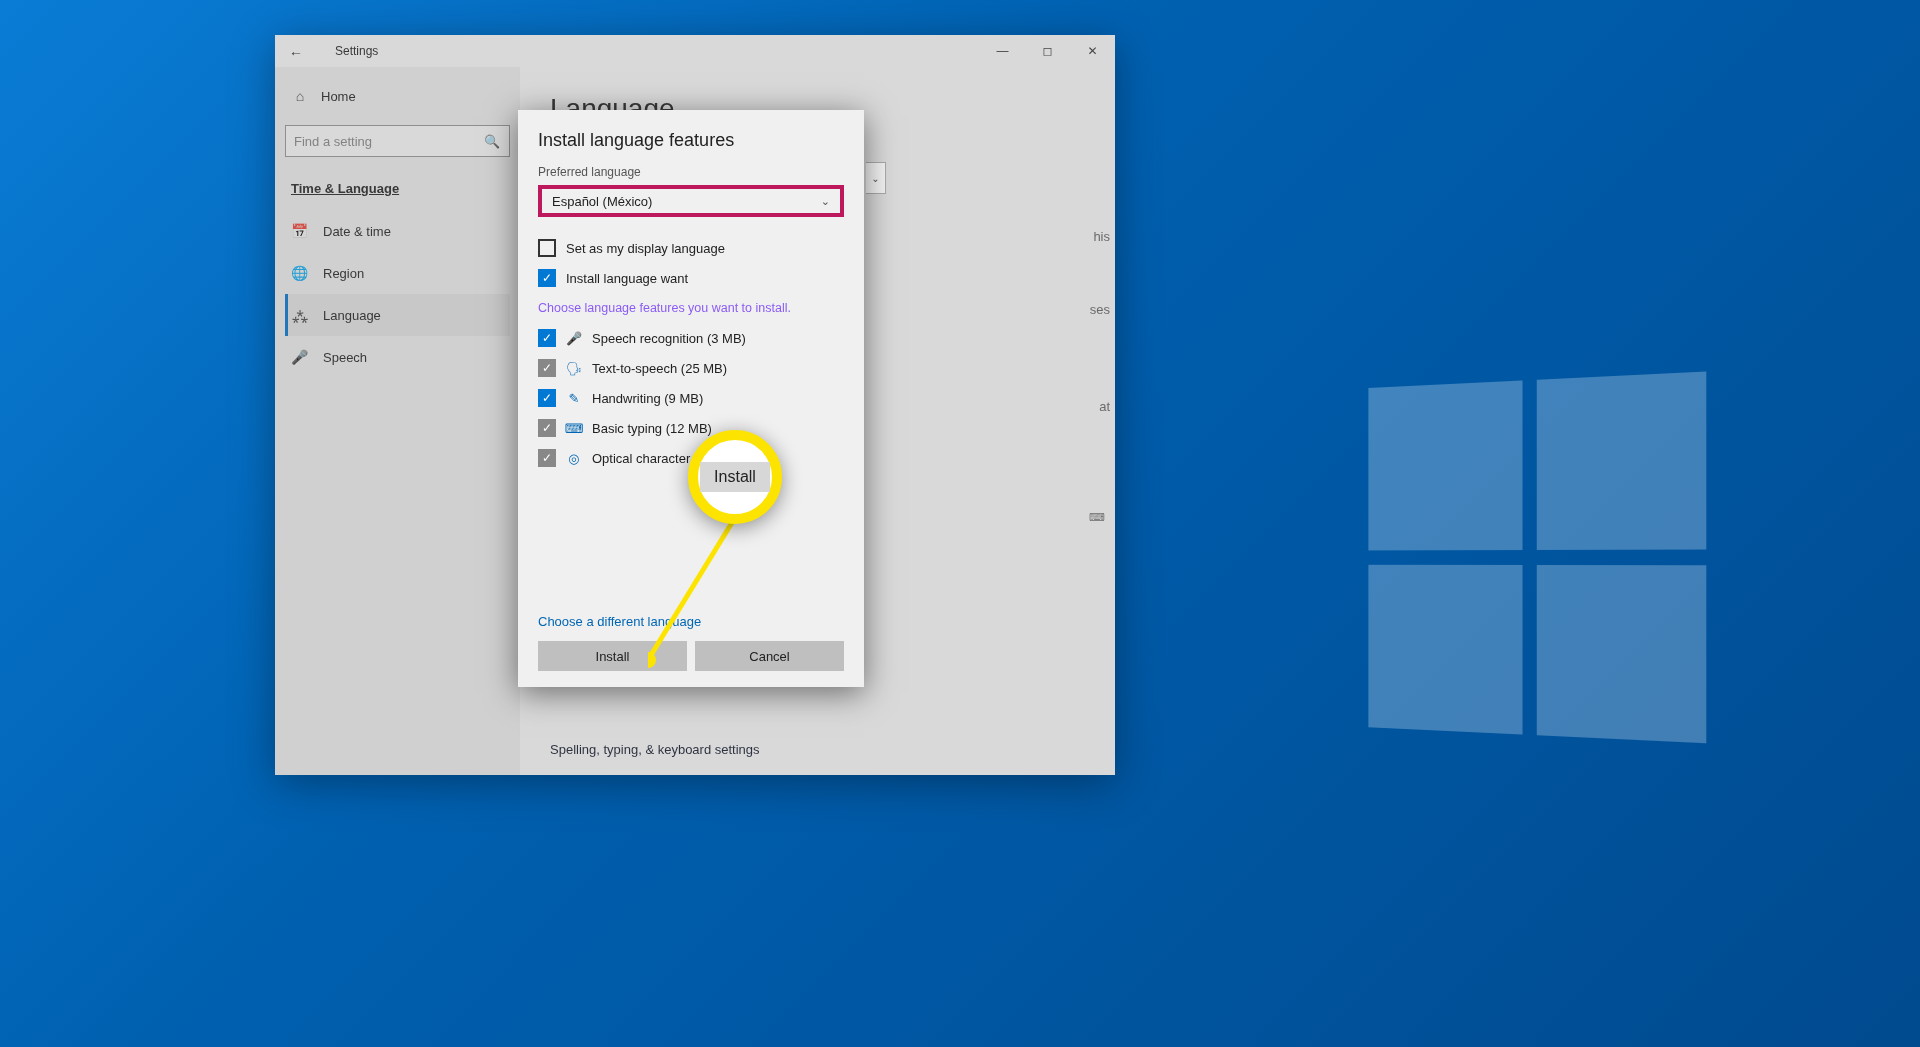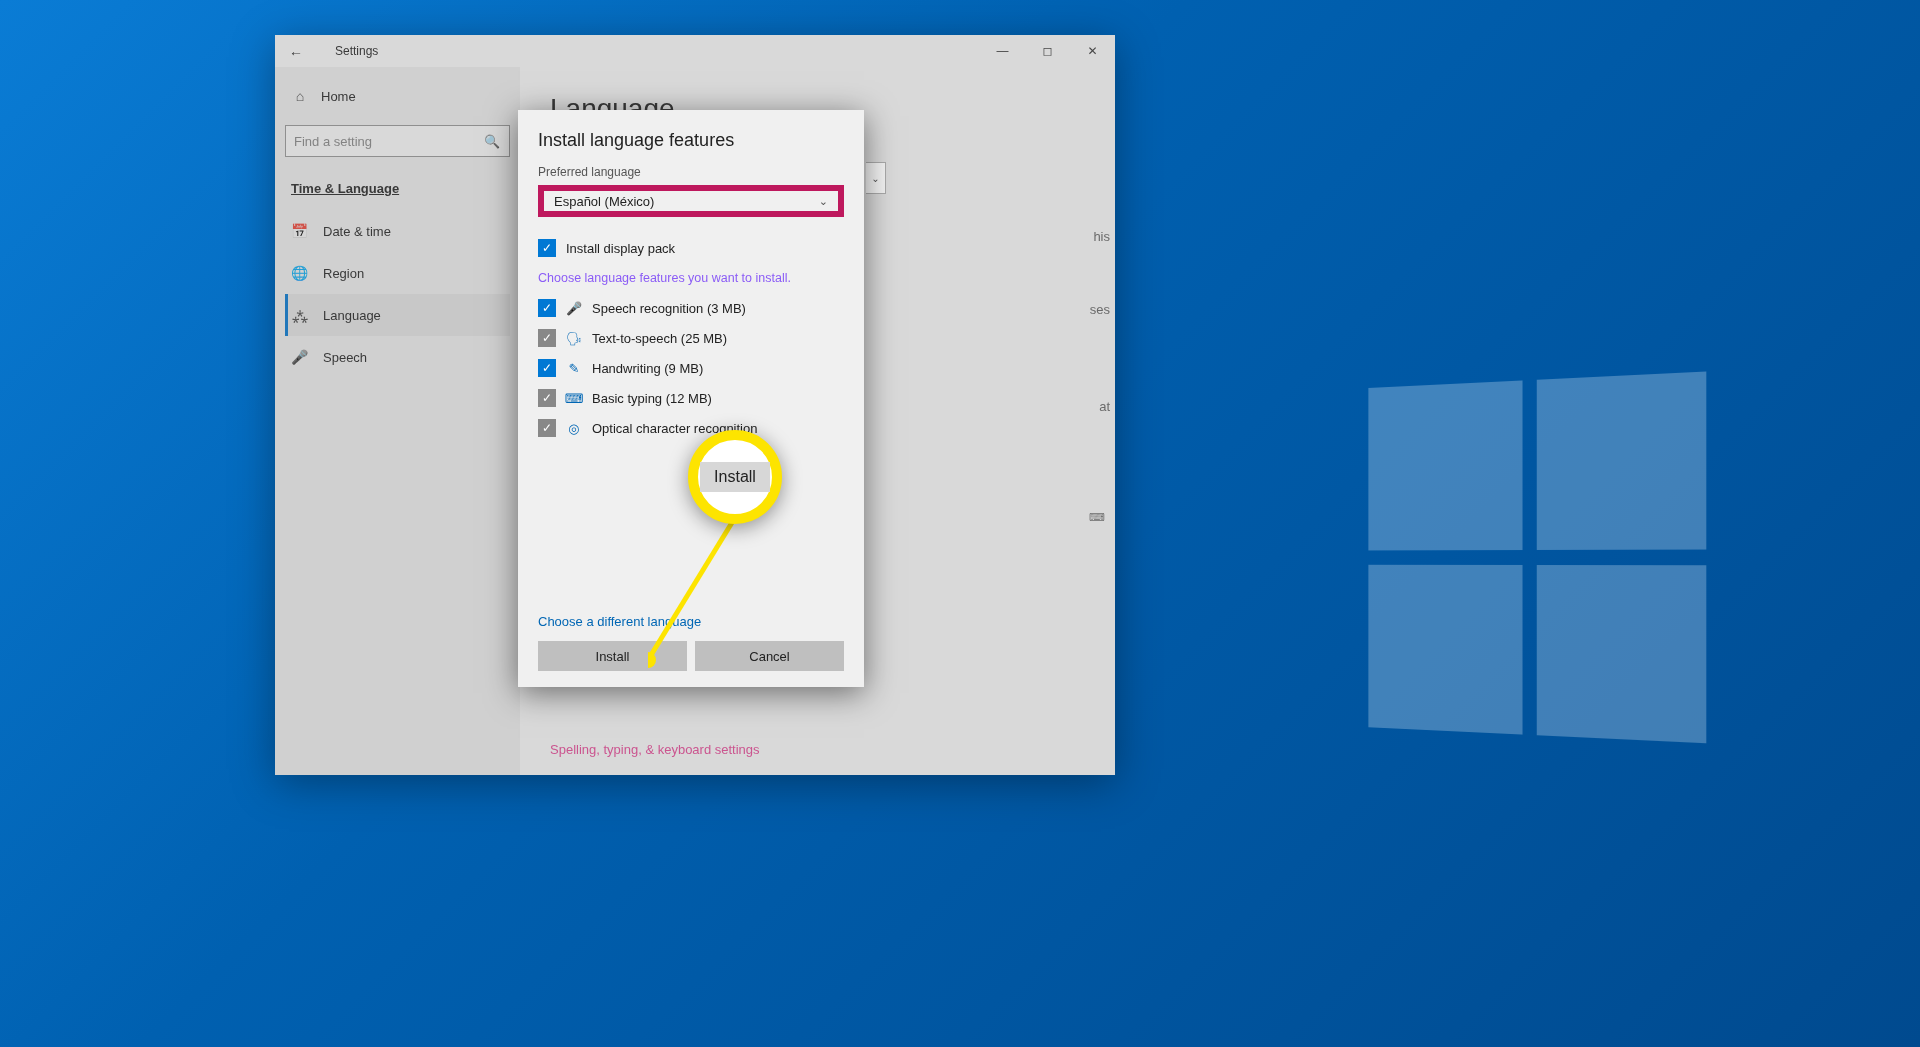--- a/index.html
+++ b/index.html
@@ -79,40 +79,40 @@
 .sidebar .ico { width: 18px; height: 18px; display:inline-flex; align-items:center; justify-content:center; font-size: 14px; color: #444; }
 
 .main {
   flex: 1;
   padding: 26px 30px;
   color: #222;
   position: relative;
 }
 .main h1 { font-weight: 400; font-size: 28px; margin-bottom: 28px; }
 .main .peek { position: absolute; color: #666; font-size: 13px; }
-.link { color: #ec4899; font-size: 13px; margin-top: 45px; display: block; }
+.link { color: #0f172a; font-size: 13px; margin-top: 45px; display: block; }
 
 .dialog {
   position: absolute;
   left: 518px;
   top: 110px;
   width: 346px;
   height: 577px;
   background: #f0f0f0;
   box-shadow: 0 6px 30px rgba(0,0,0,0.5);
   z-index: 20;
   padding: 20px 20px 16px 20px;
   display: flex;
   flex-direction: column;
   color: #222;
 }
 .dialog .dtitle { font-size: 18px; font-weight: 400; margin-bottom: 14px; }
 .dialog .lbl { font-size: 12px; color: #555; margin-bottom: 6px; }
 .dialog .dropdown {
-  border: 6px solid #be185d;
+  border: 4px solid #be185d;
   height: 32px;
   display: flex; align-items: center;
   padding: 0 10px;
   font-size: 13px;
   margin-bottom: 16px;
 }
 .dialog .dropdown .chev { margin-left: auto; font-size: 11px; color: #555; }
 .opt { display: flex; align-items: center; gap: 10px; padding: 6px 0; font-size: 13px; }
 .opt .chk { width: 18px; height: 18px; border: 2px solid #333; display:inline-flex; align-items:center; justify-content:center; flex-shrink: 0; }
 .opt .chk.checked { background: #0078d4; border-color: #0078d4; color: #fff; font-size: 12px; }
@@ -217,22 +217,26 @@
 
 <div class="dialog">
   <div class="dtitle">Install language features</div>
   <div class="lbl">Preferred language</div>
   <div class="dropdown">
     <span>Español (México)</span>
     <span class="chev">⌄</span>
   </div>
 
   <div class="opt">
+    <span class="chk"></span>
+    <span>Set as my display language</span>
+  </div>
+  <div class="opt">
     <span class="chk checked">✓</span>
-    <span>Install display pack</span>
+    <span>Install language want</span>
   </div>
 
   <div class="hint">Choose language features you want to install.</div>
 
   <div class="opt">
     <span class="chk checked">✓</span>
     <span class="fico">🎤</span>
     <span>Speech recognition (3 MB)</span>
   </div>
   <div class="opt">

